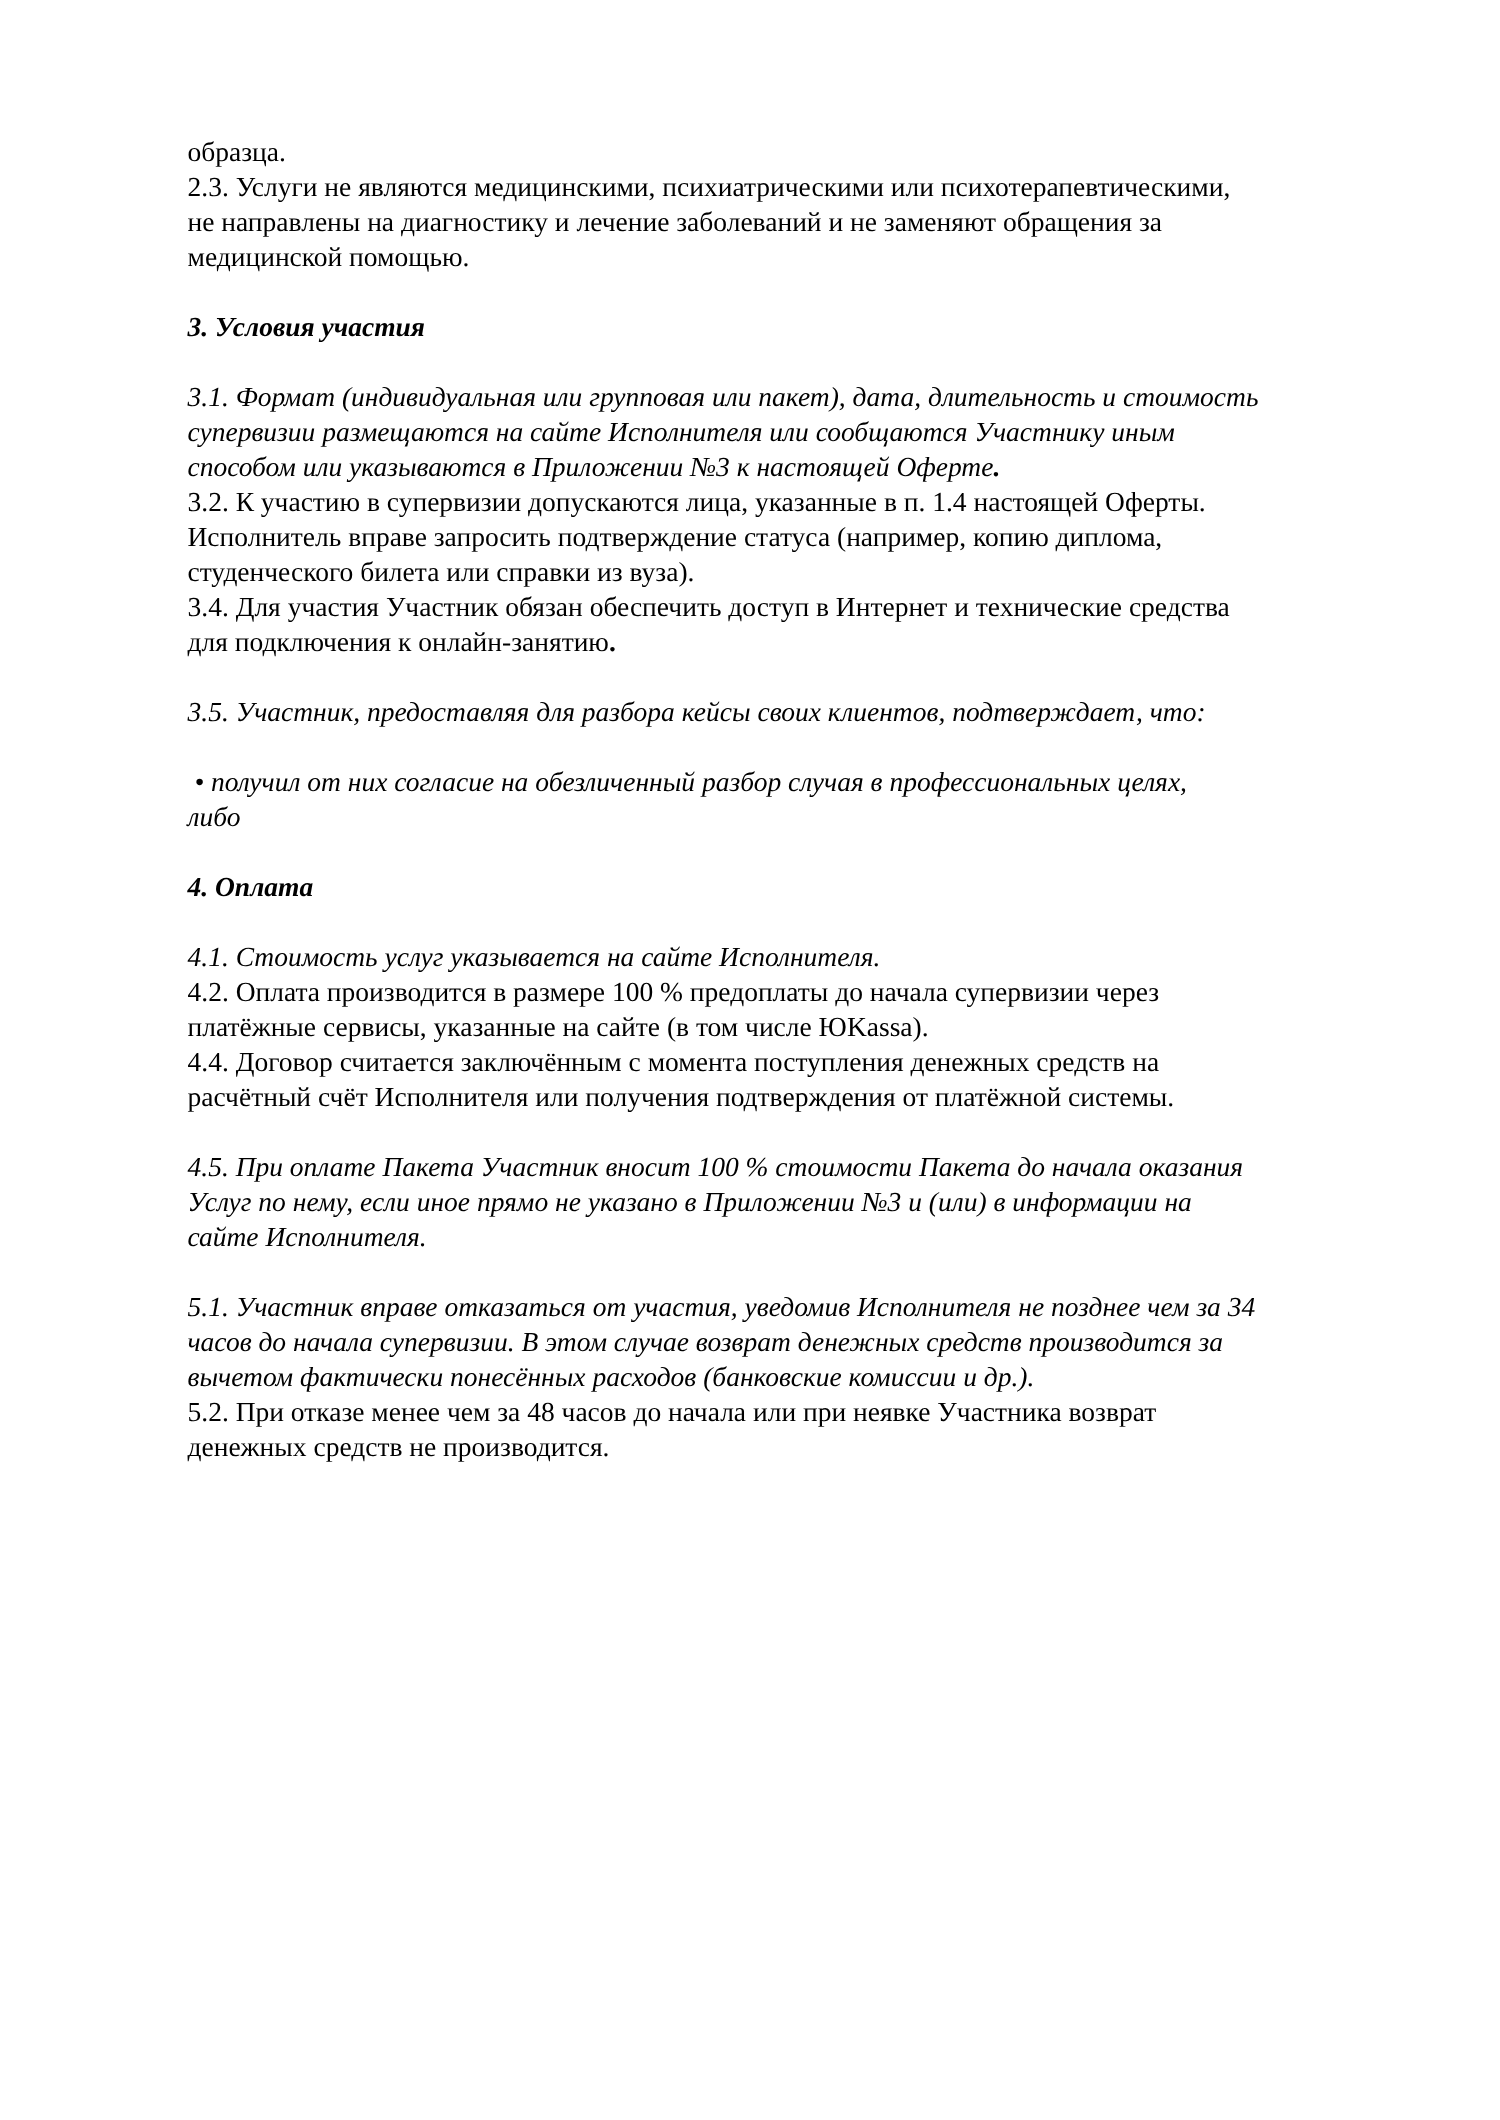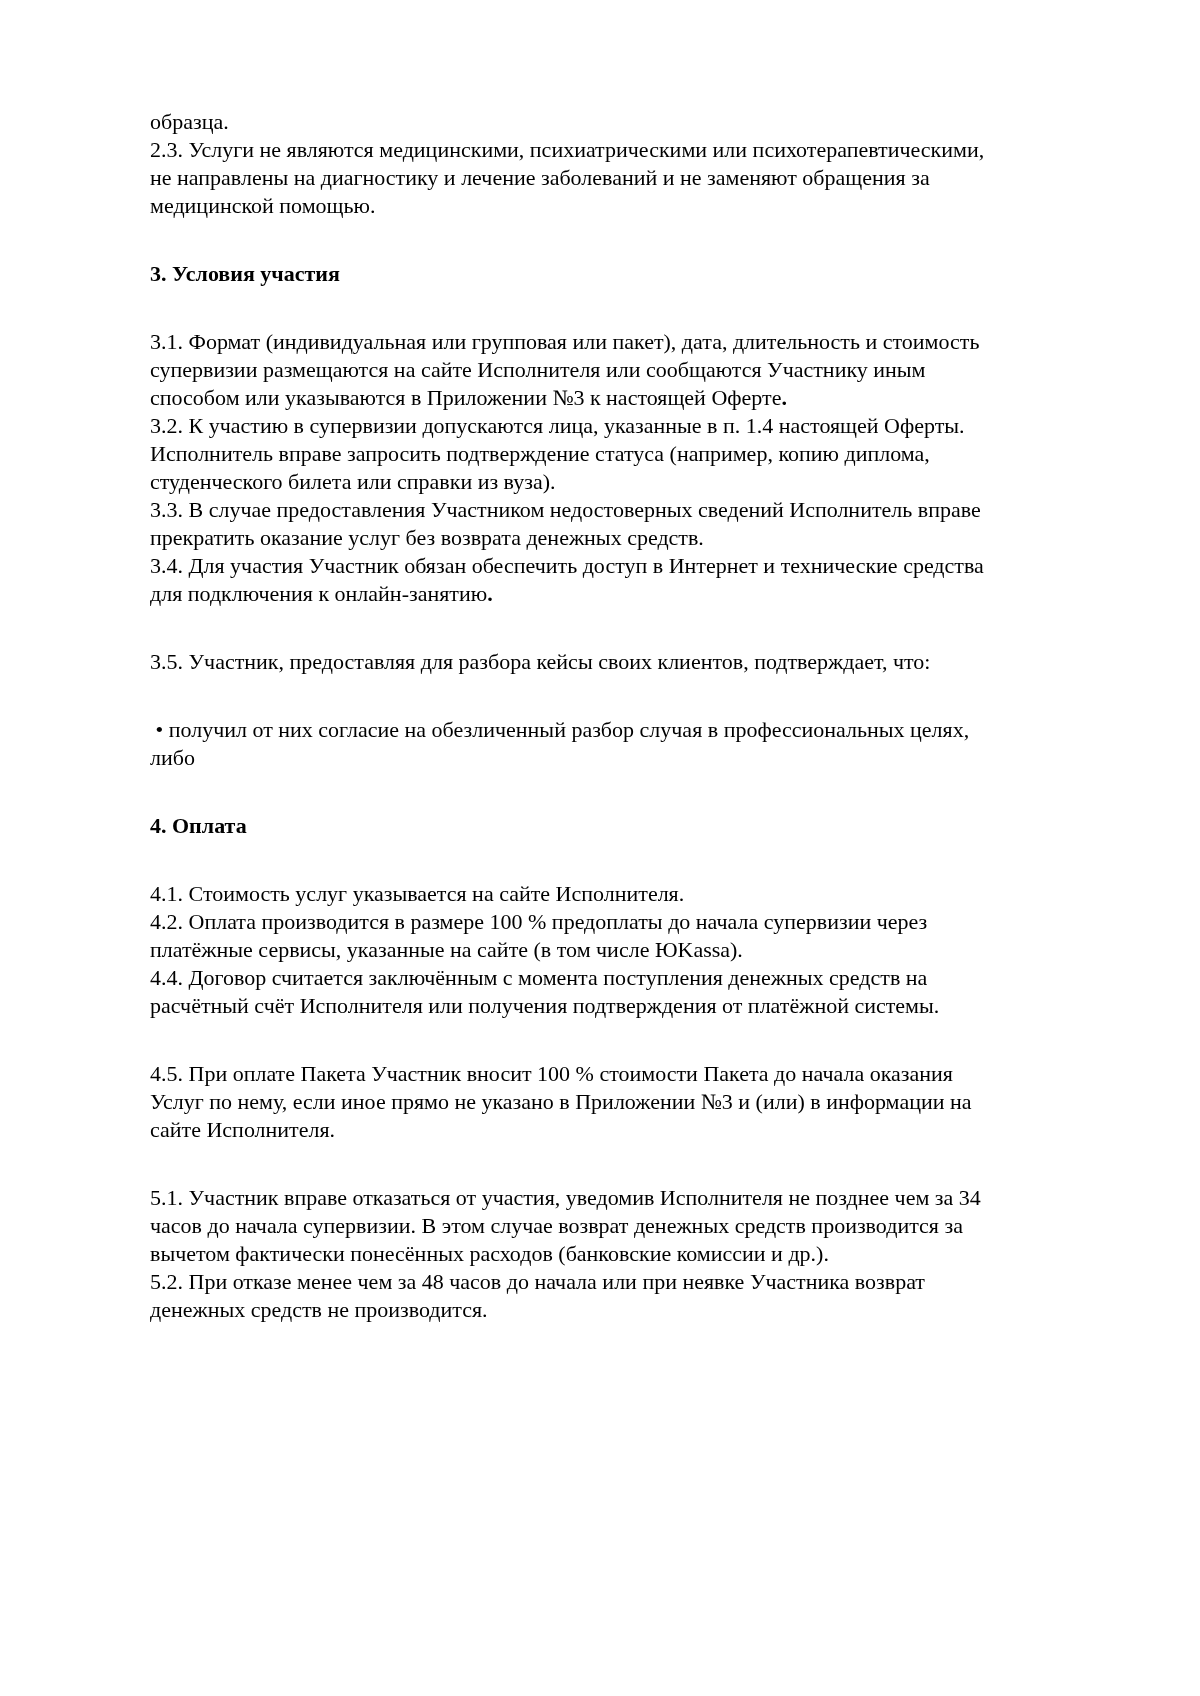--- a/index.html
+++ b/index.html
@@ -27,21 +27,22 @@
     margin: 0;
     font-size: 22px;
     line-height: 28px;
     white-space: pre-wrap;
     word-wrap: break-word;
   }
   .h {
     font-weight: bold;
   }
   .gap {
-    margin-top: 40px;
+    margin-top: 28px;
+    font-style: italic;
   }
   .bt {
     font-weight: bold;
   }
 </style>
 </head>
 <body>
 
 <div class="page">
   <div class="doc">
@@ -52,22 +53,20 @@
 медицинской помощью.</p>
 
     <p class="h gap">3. Условия участия</p>
 
     <p class="p gap"><span>3.1. Формат (индивидуальная или групповая или пакет), дата, длительность и стоимость
 супервизии размещаются на сайте Исполнителя или сообщаются Участнику иным
 способом или указываются в Приложении №3 к настоящей Оферте</span><span class="bt">.</span></p>
     <p class="p">3.2. К участию в супервизии допускаются лица, указанные в п. 1.4 настоящей Оферты.
 Исполнитель вправе запросить подтверждение статуса (например, копию диплома,
 студенческого билета или справки из вуза).</p>
-    <p class="p">3.3. В случае предоставления Участником недостоверных сведений Исполнитель вправе
-прекратить оказание услуг без возврата денежных средств.</p>
     <p class="p"><span>3.4. Для участия Участник обязан обеспечить доступ в Интернет и технические средства
 для подключения к онлайн-занятию</span><span class="bt">.</span></p>
 
     <p class="p gap">3.5. Участник, предоставляя для разбора кейсы своих клиентов, подтверждает, что:</p>
 
     <p class="p gap"> • получил от них согласие на обезличенный разбор случая в профессиональных целях,
 либо</p>
 
 
 

